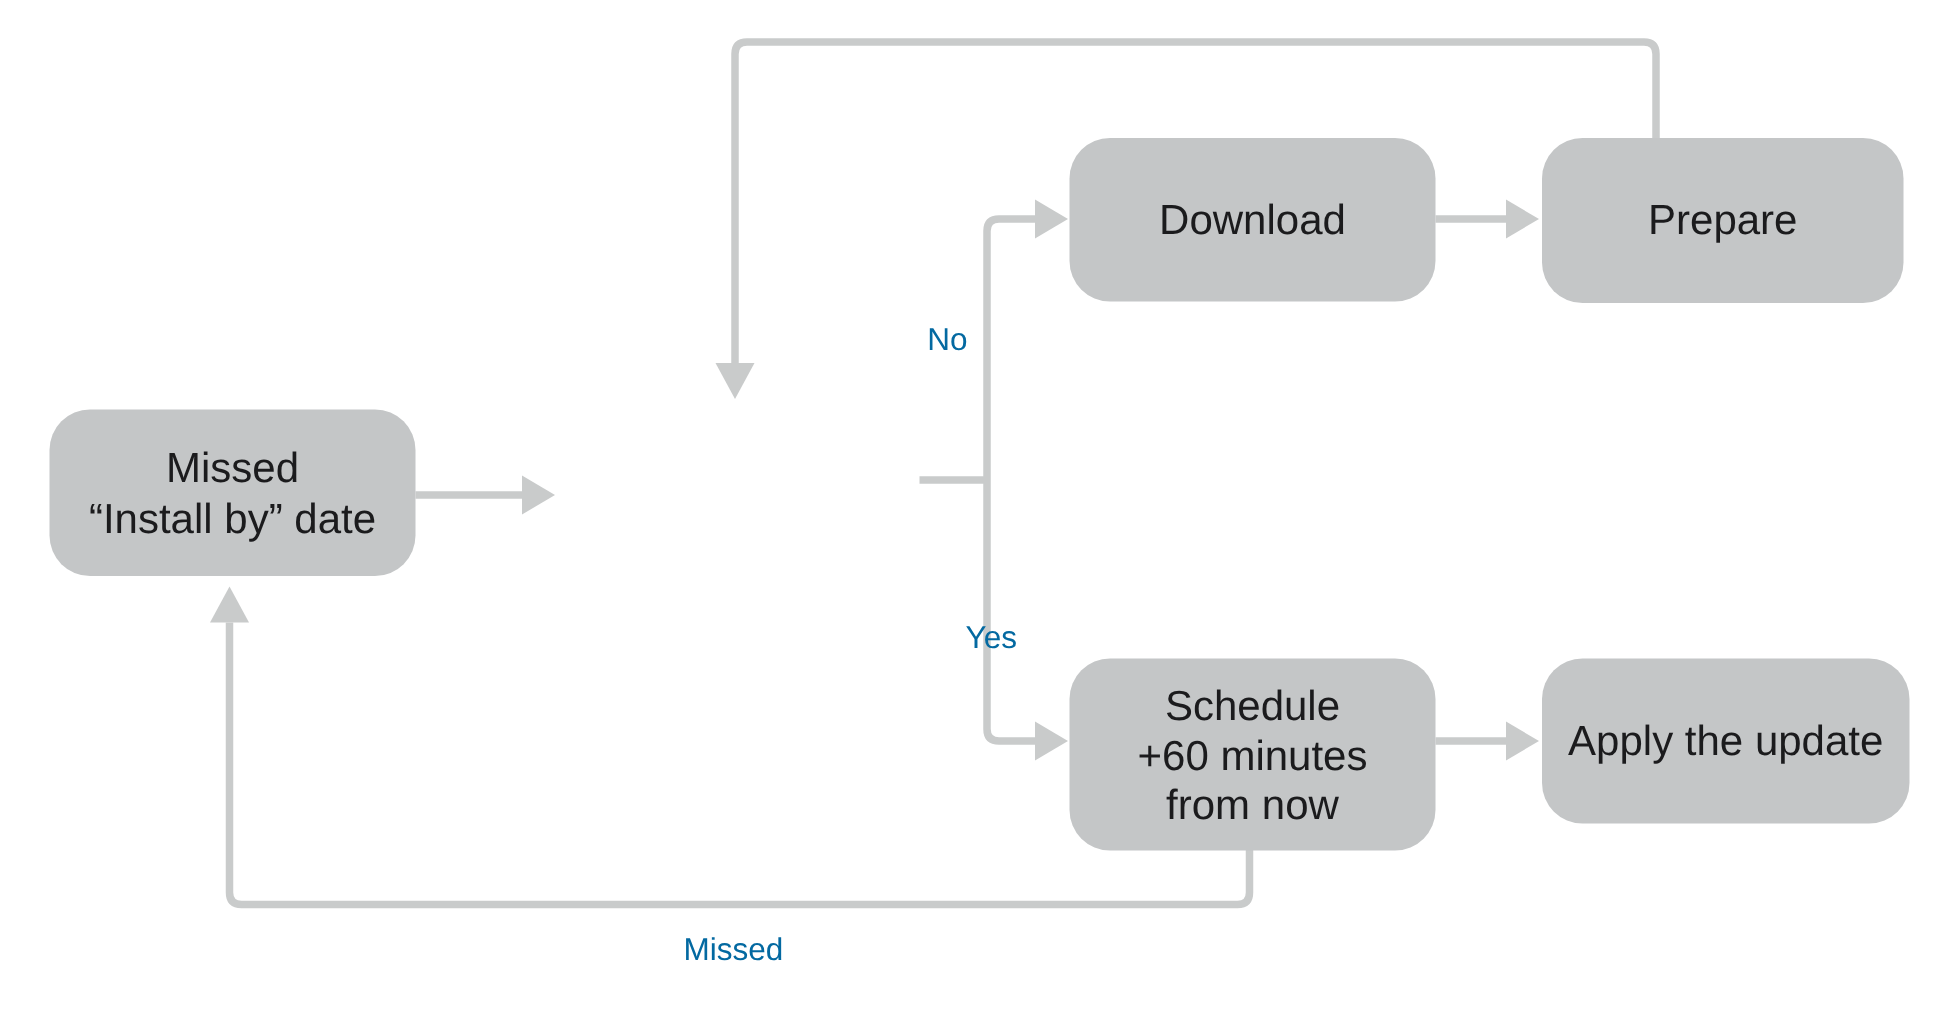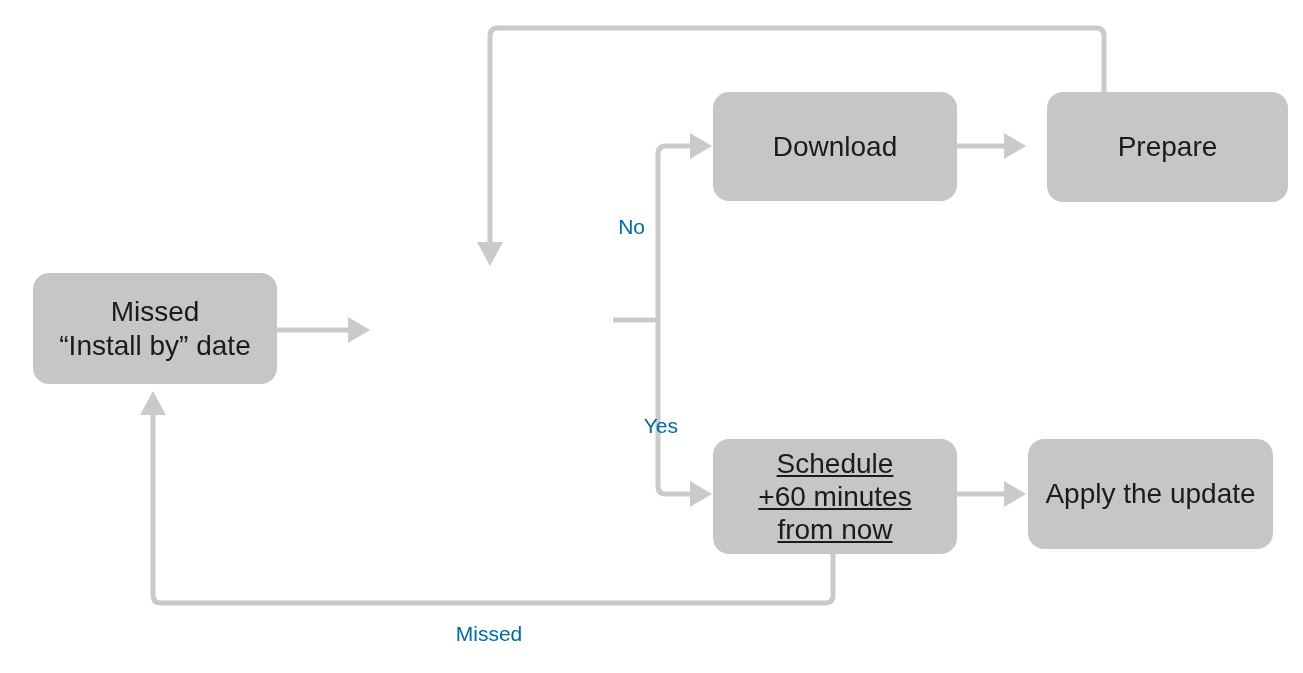--- a/index.html
+++ b/index.html
@@ -19,35 +19,35 @@
   .connectors {
     position: absolute;
     left: 0;
     top: 0;
     width: 1303px;
     height: 673px;
   }
   .node {
     position: absolute;
     background: #c4c6c7;
-    border-radius: 16px;
+    border-radius: 27px;
     display: flex;
     align-items: center;
     justify-content: center;
     text-align: center;
     font-size: 28px;
     line-height: 34px;
     white-space: pre-line;
     color: #1b1b1d;
   }
   .node-missed    { left: 33px;   top: 273px; width: 244px; height: 111px; }
   .node-prepared  { left: 370px;  top: 272px; width: 243px; height: 113px; }
   .node-download  { left: 713px;  top: 92px;  width: 244px; height: 109px; }
-  .node-prepare   { left: 1028px; top: 92px;  width: 241px; height: 110px; margin-left: 19px; }
-  .node-schedule  { left: 713px;  top: 439px; width: 244px; height: 115px; line-height: 33px; text-decoration: underline; }
+  .node-prepare   { left: 1028px; top: 92px;  width: 241px; height: 110px; }
+  .node-schedule  { left: 713px;  top: 439px; width: 244px; height: 128px; line-height: 33px; }
   .node-apply     { left: 1028px; top: 439px; width: 245px; height: 110px; }
   .edge-label {
     position: absolute;
     font-size: 21px;
     line-height: 32px;
     color: #0369a1;
   }
   .label-no     { left: 565px; top: 211px; width: 80px;  text-align: right; }
   .label-yes    { left: 588px; top: 410px; width: 90px;  text-align: right; }
   .label-missed { left: 409px; top: 618px; width: 160px; text-align: center; }

